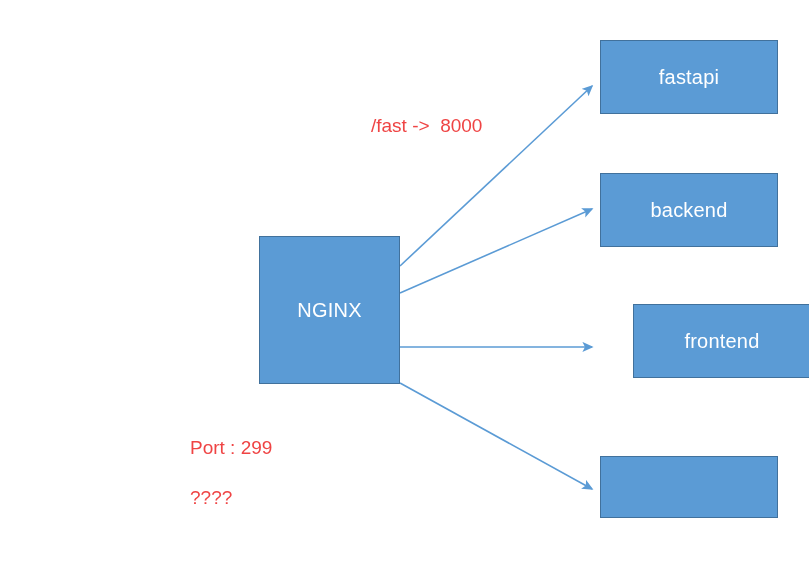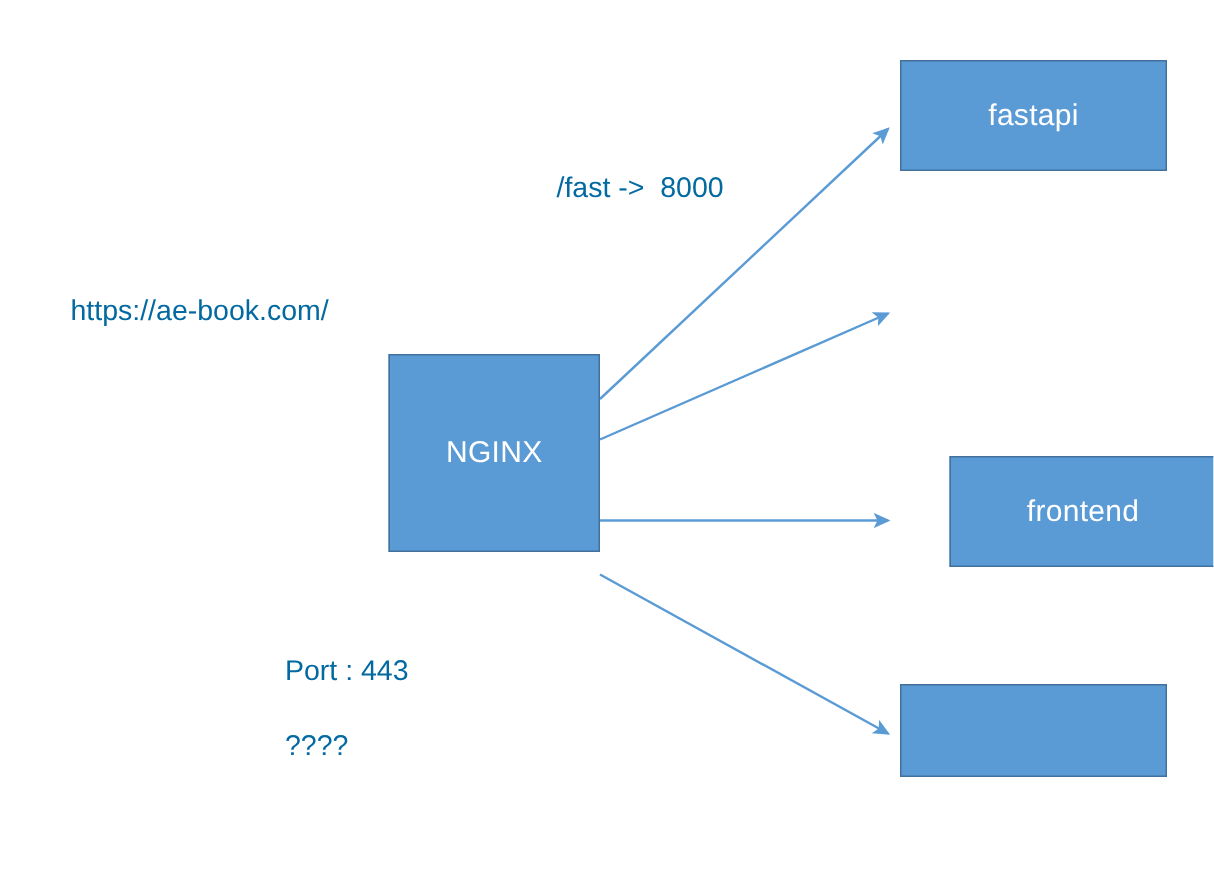--- a/index.html
+++ b/index.html
@@ -32,32 +32,32 @@
     letter-spacing: 0.2px;
   }
   .node-label {
     display: block;
     line-height: 1;
   }
   .nginx-node {
     left: 259px;
     top: 236px;
     width: 141px;
-    height: 132px;
+    height: 148px;
   }
   .svc-fastapi  { left: 600px; top: 40px;  width: 178px; height: 74px; }
   .svc-backend  { left: 600px; top: 173px; width: 178px; height: 74px; }
   .svc-frontend { left: 633px; top: 304px; width: 178px; height: 74px; }
   .svc-empty    { left: 600px; top: 456px; width: 178px; height: 62px; }
 
   .caption {
     position: absolute;
     font-size: 19px;
     line-height: 28px;
-    color: #0369a1;
+    color: #ef4444;
     white-space: pre;
   }
   .cap-url       { left: 47px;  top: 194px; }
   .cap-ports     { left: 98px;  top: 299px; }
   .cap-port443   { left: 190px; top: 434px; }
   .cap-unknown   { left: 190px; top: 484px; }
   .cap-fastroute { left: 371px; top: 112px; }
 
   #edges {
     position: absolute;
@@ -90,31 +90,33 @@
   </svg>
 
   <div class="node nginx-node">
     <span class="node-label">NGINX</span>
   </div>
 
   <div class="node svc-fastapi">
     <span class="node-label">fastapi</span>
   </div>
 
+  <div class="node svc-backend">
+    <span class="node-label">backend</span>
+  </div>
 
   <div class="node svc-frontend">
     <span class="node-label">frontend</span>
   </div>
 
   <div class="node svc-empty">
     <span class="node-label"></span>
   </div>
 
-  <div class="caption cap-url">https://ae-book.com/</div>
 
 
-  <div class="caption cap-port443">Port : 443</div>
+  <div class="caption cap-port443">Port : 299</div>
 
   <div class="caption cap-unknown">????</div>
 
   <div class="caption cap-fastroute">/fast -&gt;  8000</div>
 
 </div>
 
 </body></html>

